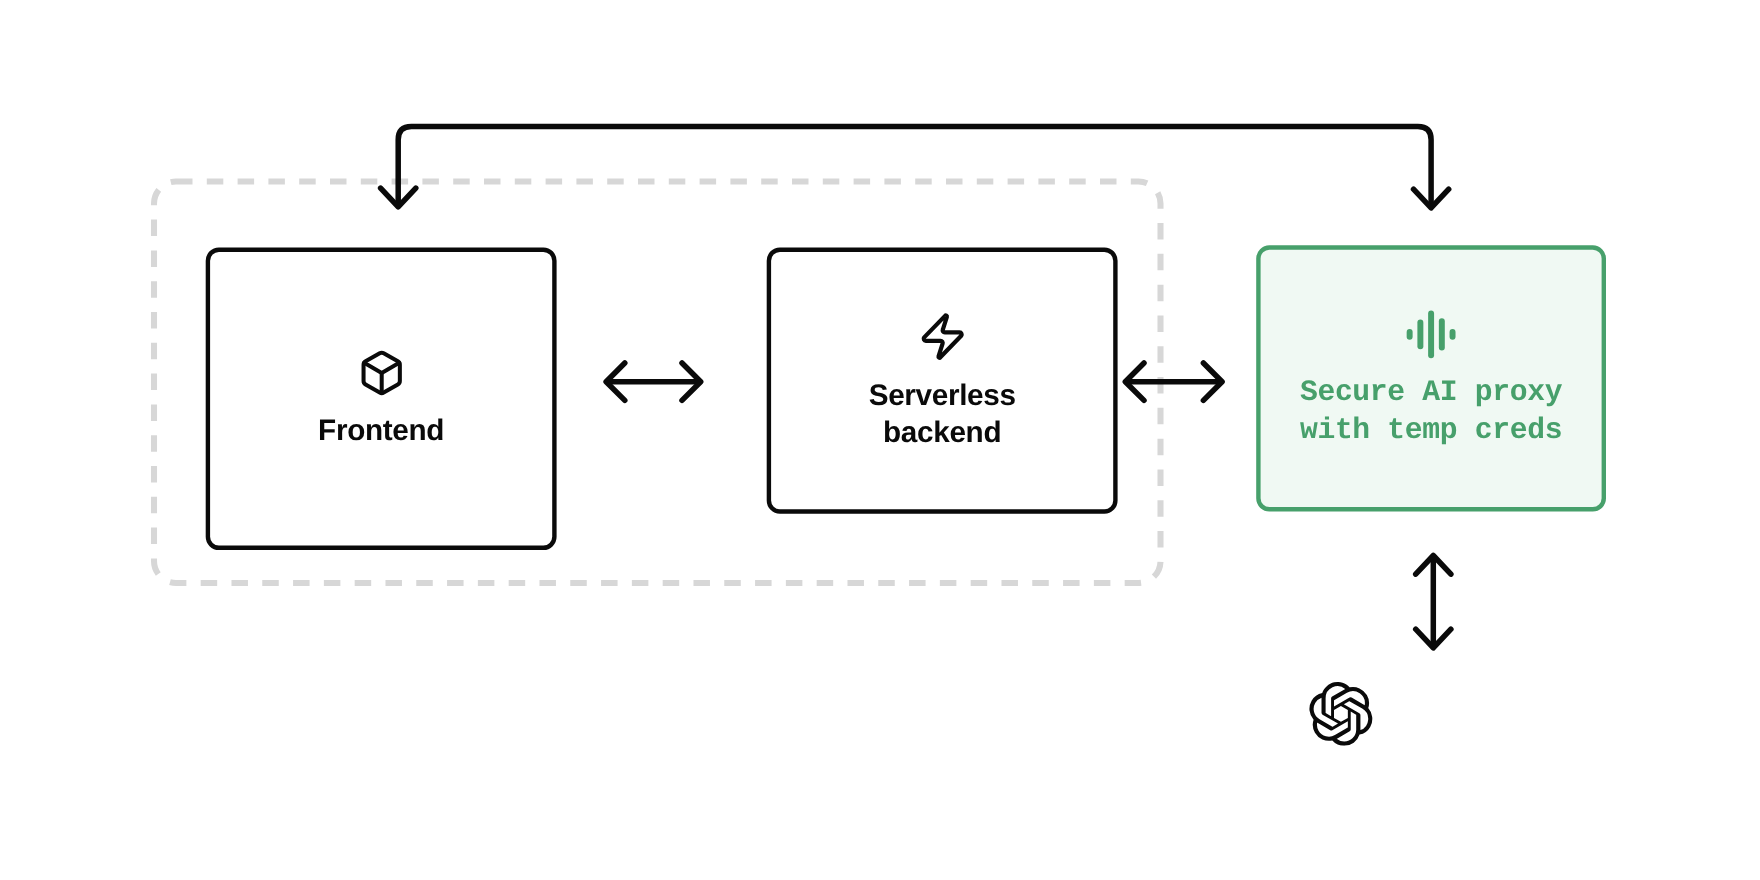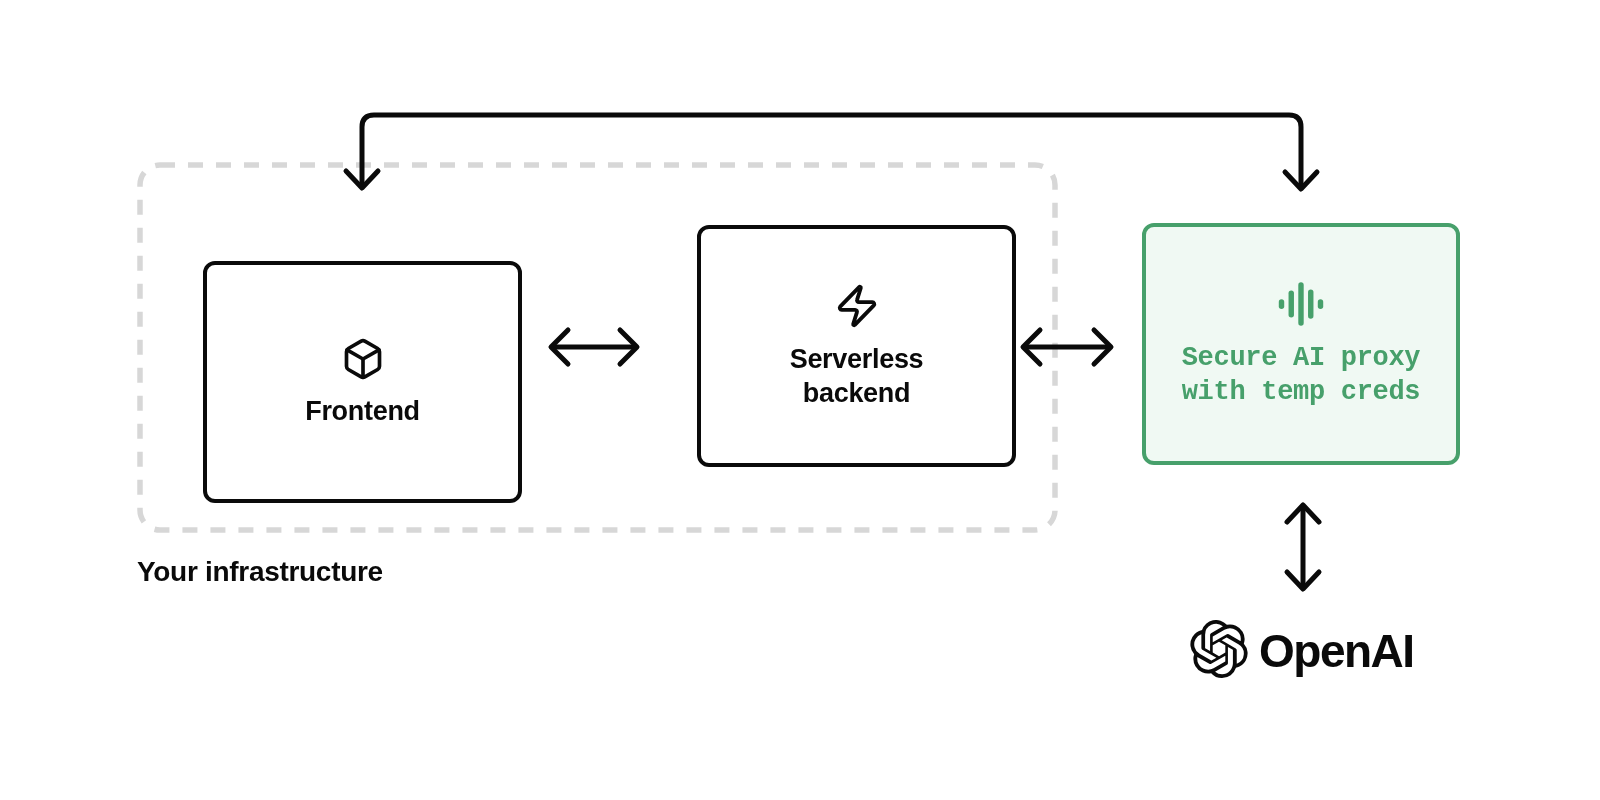--- a/index.html
+++ b/index.html
@@ -26,21 +26,21 @@
     display:flex;flex-direction:column;align-items:center;justify-content:center;
     gap:13px;
     border:4px solid var(--ink);
     border-radius:12px;
     background:#ffffff;
     text-align:center;
   }
   .node-label{
     font-size:27px;font-weight:700;line-height:34px;letter-spacing:-0.3px;color:var(--ink);
   }
-  .node.frontend{left:203px;top:225px;width:319px;height:242px;margin-top:36px;}
+  .node.frontend{left:187px;top:225px;width:319px;height:275px;}
   .node.serverless{left:673px;top:225px;width:319px;height:242px;padding:0 38px;margin-left:24px;}
   .node.proxy{
     left:1142px;top:223px;width:318px;height:242px;padding:0 34px;
     border-color:var(--green);background:var(--green_fill);
   }
   .node.proxy .node-label{color:var(--green);font-family:Liberation Mono, monospace;}
   .node-icon{display:block;}
   .node-icon svg{display:block;}
   .infra-label{
     position:absolute;left:137px;top:556px;
@@ -114,24 +114,22 @@
         <rect x="3.5" y="17.5" width="5" height="9" rx="2.5"></rect>
         <rect x="12.5" y="9.5" width="5" height="25" rx="2.5"></rect>
         <rect x="21.5" y="2" width="5" height="40" rx="2.5"></rect>
         <rect x="30.5" y="8.5" width="5" height="27" rx="2.5"></rect>
         <rect x="39.5" y="17.5" width="5" height="9" rx="2.5"></rect>
       </svg>
     </span>
     <span class="node-label">Secure AI proxy with temp creds</span>
   </div>
 
-  <div class="infra-label">Your infrastructure</div>
 
   <div class="openai-lockup">
     <span>
       <svg width="58" height="58" viewBox="0 0 24 24" fill="#0a0a0a">
         <path d="M22.2819 9.8211a5.9847 5.9847 0 0 0-.5157-4.9108 6.0462 6.0462 0 0 0-6.5098-2.9A6.0651 6.0651 0 0 0 4.9807 4.1818a5.9847 5.9847 0 0 0-3.9977 2.9 6.0462 6.0462 0 0 0 .7427 7.0966 5.98 5.98 0 0 0 .511 4.9107 6.051 6.051 0 0 0 6.5146 2.9001A5.9847 5.9847 0 0 0 13.2599 24a6.0557 6.0557 0 0 0 5.7718-4.2058 5.9894 5.9894 0 0 0 3.9977-2.9001 6.0557 6.0557 0 0 0-.7475-7.0729zm-9.022 12.6081a4.4755 4.4755 0 0 1-2.8764-1.0408l.1419-.0804 4.7783-2.7582a.7948.7948 0 0 0 .3927-.6813v-6.7369l2.02 1.1686a.071.071 0 0 1 .038.052v5.5826a4.504 4.504 0 0 1-4.4945 4.4944zm-9.6607-4.1254a4.4708 4.4708 0 0 1-.5346-3.0137l.142.0852 4.783 2.7582a.7712.7712 0 0 0 .7806 0l5.8428-3.3685v2.3324a.0804.0804 0 0 1-.0332.0615L9.74 19.9502a4.4992 4.4992 0 0 1-6.1408-1.6464zM2.3408 7.8956a4.485 4.485 0 0 1 2.3655-1.9728V11.6a.7664.7664 0 0 0 .3879.6765l5.8144 3.3543-2.0201 1.1685a.0757.0757 0 0 1-.071 0l-4.8303-2.7865A4.504 4.504 0 0 1 2.3408 7.8956zm16.5963 3.8558L13.1038 8.364 15.1192 7.2a.0757.0757 0 0 1 .071 0l4.8303 2.7913a4.4944 4.4944 0 0 1-.6765 8.1042v-5.6772a.79.79 0 0 0-.407-.667zm2.0107-3.0231l-.142-.0852-4.7735-2.7818a.7759.7759 0 0 0-.7854 0L9.409 9.2297V6.8974a.0662.0662 0 0 1 .0284-.0615l4.8303-2.7866a4.4992 4.4992 0 0 1 6.6802 4.66zM8.3065 12.863l-2.02-1.1638a.0804.0804 0 0 1-.038-.0567V6.0742a4.4992 4.4992 0 0 1 7.3757-3.4537l-.142.0805L8.704 5.459a.7948.7948 0 0 0-.3927.6813zm1.0976-2.3654l2.602-1.4998 2.6069 1.4998v2.9994l-2.5974 1.4997-2.6067-1.4997z"></path>
       </svg>
     </span>
-    <span class="openai-wordmark">OpenAI</span>
   </div>
 
 </div>
 
 </body></html>

